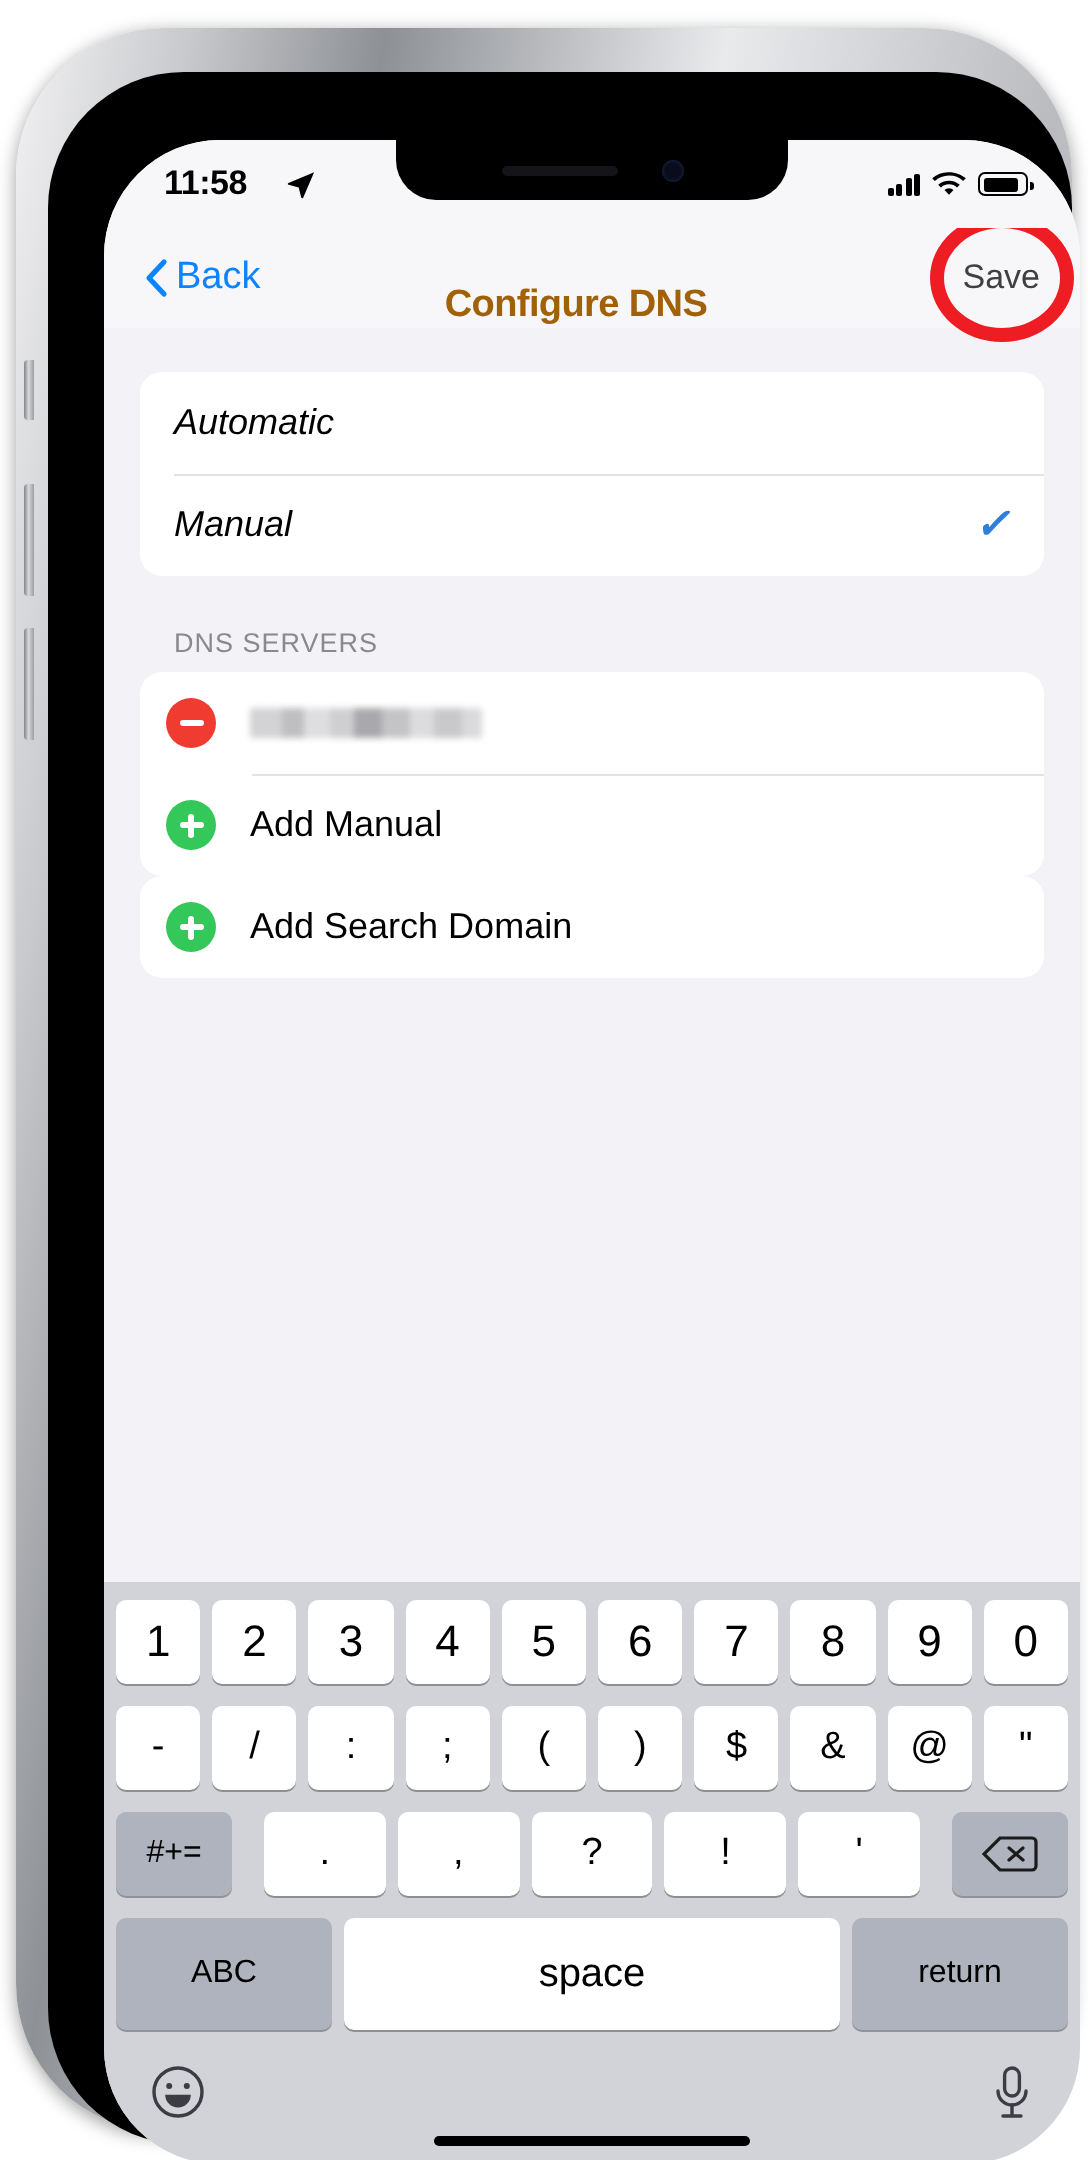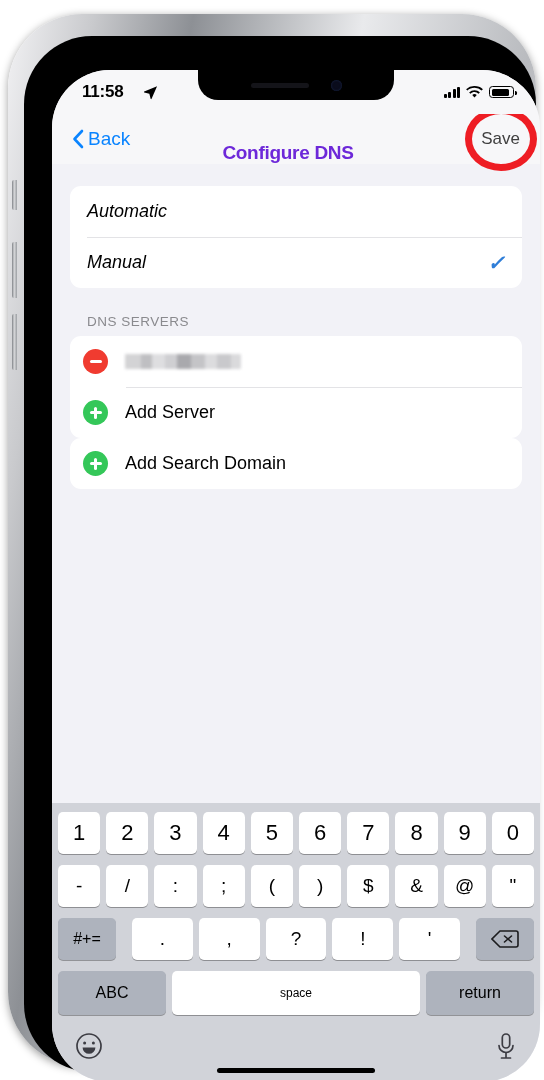--- a/index.html
+++ b/index.html
@@ -180,21 +180,21 @@
     color: #0a84ff;
     font-size: 19px;
     cursor: pointer;
   }
   #nav-title {
     position: absolute;
     left: 0; right: 16px;
     text-align: center;
     font-size: 19px;
     font-weight: bold;
-    color: #6d28d9;
+    color: #a16207;
     letter-spacing: -.3px;
     pointer-events: none;
     margin-top: 27px;
   }
   #save-wrap {
     margin-left: auto;
     position: relative;
     display: flex;
     align-items: center;
     justify-content: center;
@@ -343,23 +343,23 @@
     background: #aeb3bd;
     box-shadow: 0 1px 0 rgba(0,0,0,.3);
   }
   .key.sym { font-size: 19px; }
   .key.small-label { font-size: 16px; }
   #row3 { gap: 6px; }
   #row3 .key.dark { flex: 0 0 58px; }
   #row3 .spacer-l, #row3 .spacer-r { flex: 0 0 4px; }
   #row4 { gap: 6px; }
   #row4 .key.abc    { flex: 0 0 108px; font-size: 16px; }
-  #row4 .key.space  { flex: 1 1 auto; font-size: 12px; }
+  #row4 .key.space  { flex: 1 1 auto; font-size: 20px; }
   #row4 .key.return { flex: 0 0 108px; font-size: 16px; text-align: center; }
-  #row4 .key { height: 44px; }
+  #row4 .key { height: 56px; }
 
   #kb-bottom {
     height: 56px;
     display: flex;
     align-items: flex-start;
     justify-content: space-between;
     padding: 6px 20px 0;
     box-sizing: border-box;
   }
   .kb-glyph { cursor: pointer; }
@@ -450,21 +450,21 @@
             <span class="circle-icon minus">
               <span class="bar-h"></span>
             </span>
             <span class="redacted"></span>
           </div>
           <div class="row icon-row">
             <span class="circle-icon plus">
               <span class="bar-h"></span>
                 <span class="bar-v"></span>
             </span>
-            <span>Add Server</span>
+            <span>Add Manual</span>
           </div>
         </div>
 
 
         <div class="group">
           <div class="row icon-row">
             <span class="circle-icon plus">
               <span class="bar-h"></span>
                 <span class="bar-v"></span>
             </span>

